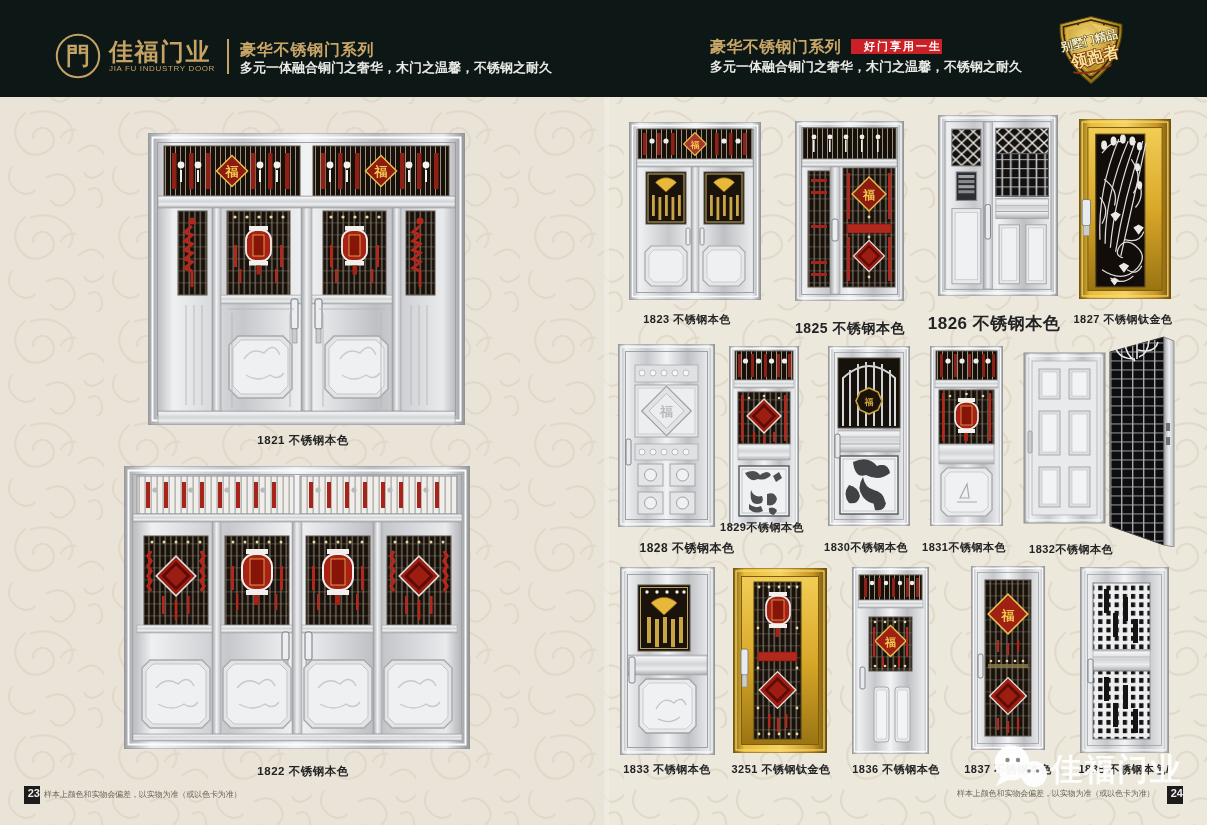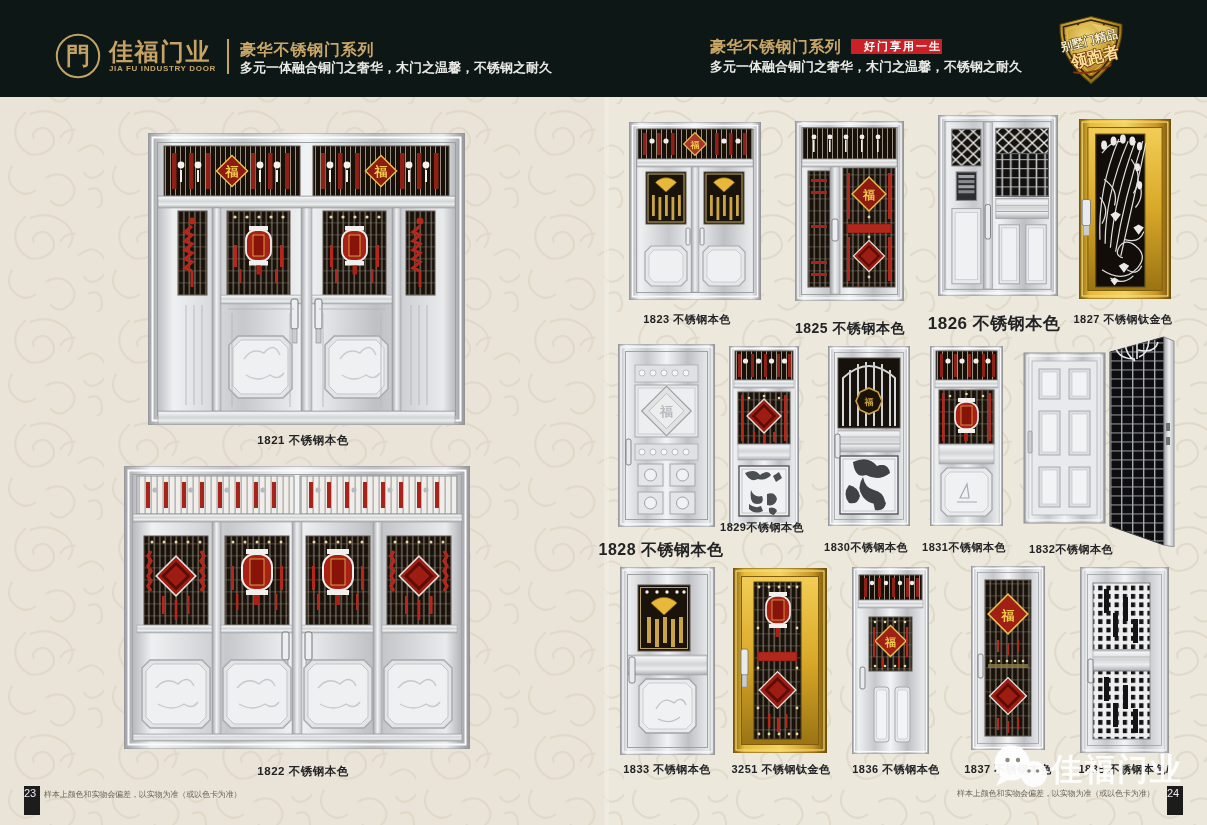--- a/index.html
+++ b/index.html
@@ -1,18 +1,18 @@
 <!DOCTYPE html>
 <html><head><meta charset="utf-8"><style>
 html,body{margin:0;padding:0;background:#fff}
 #page{position:relative;width:1207px;height:825px;overflow:hidden;background:#e9e4d8;font-family:"Liberation Sans",sans-serif}
 .abs{position:absolute}
 .cap{position:absolute;font-weight:bold;color:#232325;white-space:nowrap;transform:translateX(-50%);letter-spacing:.5px}
 .fnote{position:absolute;font-size:8px;color:#6b6658;white-space:nowrap;letter-spacing:-.1px}
-.pgno{position:absolute;width:16px;height:29px;background:#1c1c1c;color:#eee;font-size:11px;font-weight:normal;text-align:left;line-height:14px}
+.pgno{position:absolute;width:16px;height:18px;background:#1c1c1c;color:#eee;font-size:11px;font-weight:bold;text-align:right;line-height:14px}
 </style></head>
 <body>
 <div id="page">
 
 <svg width="0" height="0" style="position:absolute">
 <defs>
 <linearGradient id="sg" x1="0" y1="0" x2="1" y2="0">
  <stop offset="0" stop-color="#9fa1a5"></stop>
           <stop offset=".08" stop-color="#eff0f2"></stop>
           <stop offset=".3" stop-color="#c6c8cb"></stop>
@@ -105,21 +105,21 @@
 
 <div class="abs" style="left:0;top:0;width:1207px;height:97px;background:#0d1716"></div>
 
 <svg class="abs" style="left:55px;top:33px" width="46" height="46" viewBox="0 0 46 46">
  <circle cx="23" cy="23" r="21.2" fill="none" stroke="#c4a366" stroke-width="2"></circle>
  <text x="23" y="31" font-size="24" font-weight="bold" fill="#c4a366" text-anchor="middle" font-family="Liberation Sans">門</text>
 </svg>
 
 <div class="abs" style="left:109px;top:36px;color:#c6a365;font-size:24px;font-weight:bold;letter-spacing:1.5px;white-space:nowrap">佳福门业</div>
 
-<div class="abs" style="left:109px;top:64px;color:#c6a365;font-size:8px;font-weight:bold;letter-spacing:.65px;white-space:nowrap">JIA FU INDUSTRY DOOR</div>
+<div class="abs" style="left:109px;top:64px;color:#c6a365;font-size:8px;font-weight:normal;letter-spacing:.65px;white-space:nowrap">JIA FU INDUSTRY DOOR</div>
 
 <div class="abs" style="left:227px;top:39px;width:2px;height:35px;background:#c6a365"></div>
 
 <div class="abs" style="left:240px;top:40px;color:#c8a668;font-size:16px;font-weight:bold;letter-spacing:.8px;white-space:nowrap">豪华不锈钢门系列</div>
 
 <div class="abs" style="left:240px;top:59px;color:#e9e9e5;font-size:13px;font-weight:bold;white-space:nowrap">多元一体融合铜门之奢华，木门之温馨，不锈钢之耐久</div>
 
 <div class="abs" style="left:710px;top:37px;color:#c8a668;font-size:16px;font-weight:bold;letter-spacing:.4px;white-space:nowrap">豪华不锈钢门系列</div>
 
 <div class="abs" style="left:851px;top:39px;width:91px;height:15px;background:#cb2026;color:#fff;font-size:11px;font-weight:bold;text-align:right;line-height:15px;letter-spacing:2px">好门享用一生</div>
@@ -1165,21 +1165,21 @@
 
  <rect x="8" y="92" width="5" height="24" rx="2" fill="#e8ebed" stroke="#6d6f73" stroke-width=".8"></rect>
 </svg>
 
 <div class="cap" style="left:303px;top:433px;font-size:11.5px">1821 不锈钢本色</div>
 <div class="cap" style="left:303px;top:764px;font-size:11.5px">1822 不锈钢本色</div>
 <div class="cap" style="left:687px;top:312px;font-size:11px">1823 不锈钢本色</div>
 <div class="cap" style="left:850px;top:320px;font-size:14px">1825 不锈钢本色</div>
 <div class="cap" style="left:994px;top:312px;font-size:17px">1826 不锈钢本色</div>
 <div class="cap" style="left:1123px;top:312px;font-size:11px">1827 不锈钢钛金色</div>
-<div class="cap" style="left:661px;top:540px;font-size:16px">1828 不锈钢本色</div>
+<div class="cap" style="left:687px;top:540px;font-size:12px">1828 不锈钢本色</div>
 <div class="cap" style="left:762px;top:520px;font-size:11px">1829不锈钢本色</div>
 <div class="cap" style="left:866px;top:540px;font-size:11px">1830不锈钢本色</div>
 <div class="cap" style="left:964px;top:540px;font-size:11px">1831不锈钢本色</div>
 <div class="cap" style="left:1071px;top:542px;font-size:11px">1832不锈钢本色</div>
 <div class="cap" style="left:667px;top:762px;font-size:11px">1833 不锈钢本色</div>
 <div class="cap" style="left:781px;top:762px;font-size:11px">3251 不锈钢钛金色</div>
 <div class="cap" style="left:896px;top:762px;font-size:11px">1836 不锈钢本色</div>
 <div class="cap" style="left:1008px;top:762px;font-size:11px">1837 不锈钢本色</div>
 <div class="cap" style="left:1124px;top:762px;font-size:11px">1838 不锈钢本色/</div>
 

